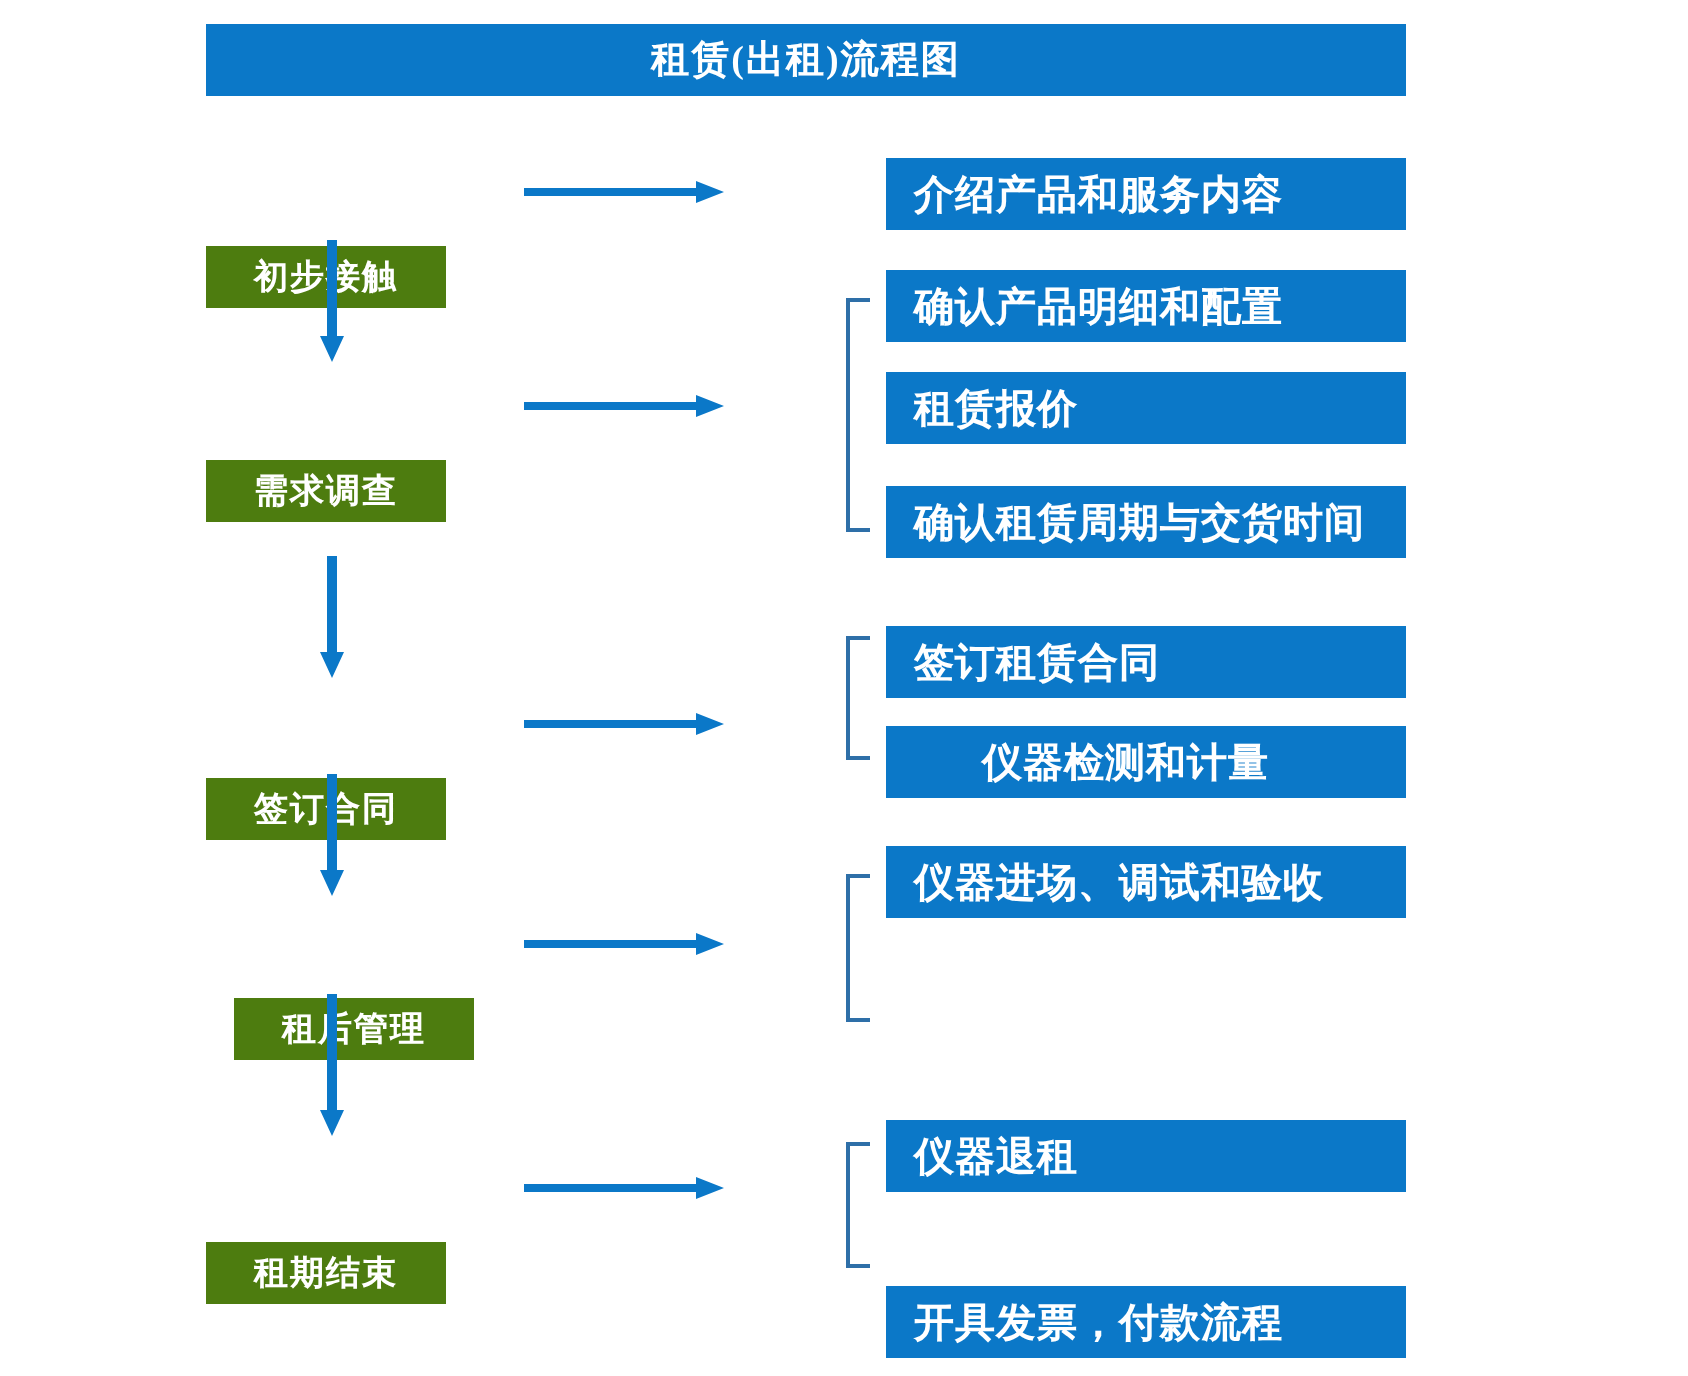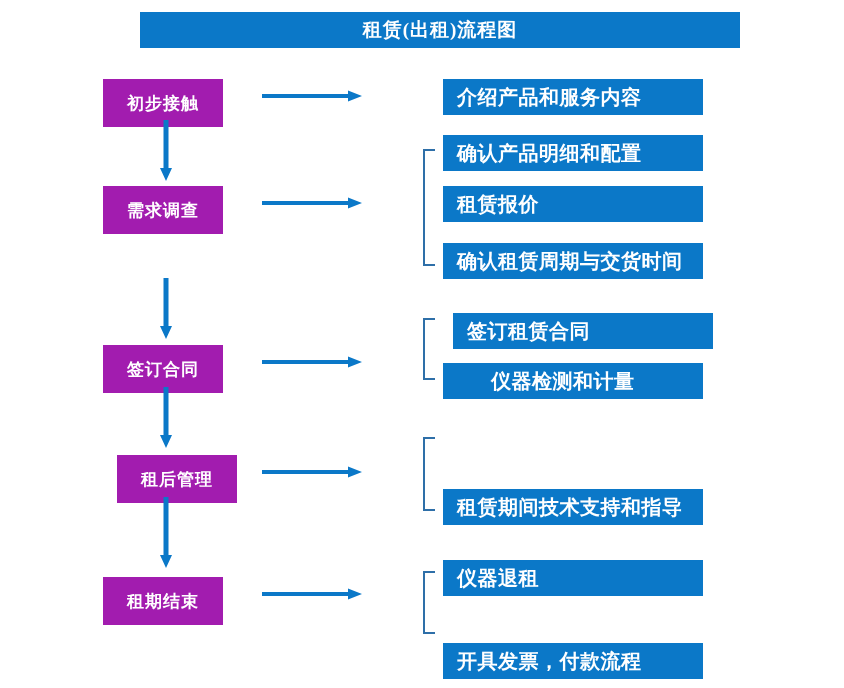--- a/index.html
+++ b/index.html
@@ -25,34 +25,34 @@
     width: 600px;
     height: 36px;
     background: #0B78C8;
     color: #ffffff;
     font-size: 19px;
     font-weight: bold;
     display: flex;
     align-items: center;
     justify-content: center;
     letter-spacing: 1px;
-    margin-left: 37px;
   }
   .stage-box {
     position: absolute;
     width: 120px;
-    height: 48px;
-    background: #a21caf;
+    height: 31px;
+    background: #4d7c0f;
     color: #ffffff;
     font-size: 17px;
     font-weight: bold;
     display: flex;
     align-items: center;
     justify-content: center;
     letter-spacing: 1px;
+    margin-top: 44px;
   }
   .detail-box {
     position: absolute;
     left: 443px;
     width: 260px;
     height: 36px;
     background: #0B78C8;
     color: #ffffff;
     font-size: 20px;
     font-weight: bold;
@@ -119,36 +119,36 @@
   <svg class="h-arrow" style="left:262px; top:355px; width:100px; height:14px;" viewBox="0 0 100 14">
     <path d="M0 5 H86 V1.5 L100 7 L86 12.5 V9 H0 Z" fill="#0B78C8"></path>
   </svg>
 
   <svg class="v-arrow" style="left:159px; top:387px; width:14px; height:62px;" viewBox="0 0 14 62">
     <path d="M4.5 0 H9.5 V48 H13 L7 61 L1 48 H4.5 Z" fill="#0B78C8"></path>
   </svg>
 
   <div class="bracket" style="left:423px; top:318px; height:62px;"></div>
 
-  <div class="detail-box" style="top:313px;margin-left:10px;">签订租赁合同</div>
+  <div class="detail-box" style="top:313px;">签订租赁合同</div>
   <div class="detail-box" style="top:363px;padding-left:48px;">仪器检测和计量</div>
 
   <div class="stage-box" style="left:117px; top:455px;">租后管理</div>
 
   <svg class="h-arrow" style="left:262px; top:465px; width:100px; height:14px;" viewBox="0 0 100 14">
     <path d="M0 5 H86 V1.5 L100 7 L86 12.5 V9 H0 Z" fill="#0B78C8"></path>
   </svg>
 
   <svg class="v-arrow" style="left:159px; top:497px; width:14px; height:72px;" viewBox="0 0 14 72">
     <path d="M4.5 0 H9.5 V58 H13 L7 71 L1 58 H4.5 Z" fill="#0B78C8"></path>
   </svg>
 
   <div class="bracket" style="left:423px; top:437px; height:74px;"></div>
 
-  <div class="detail-box" style="top:489px;">租赁期间技术支持和指导</div>
+  <div class="detail-box" style="top:423px;">仪器进场、调试和验收</div>
 
   <div class="stage-box" style="left:103px; top:577px;">租期结束</div>
 
   <svg class="h-arrow" style="left:262px; top:587px; width:100px; height:14px;" viewBox="0 0 100 14">
     <path d="M0 5 H86 V1.5 L100 7 L86 12.5 V9 H0 Z" fill="#0B78C8"></path>
   </svg>
 
   <div class="bracket" style="left:423px; top:571px; height:63px;"></div>
 
   <div class="detail-box" style="top:560px;">仪器退租</div>

